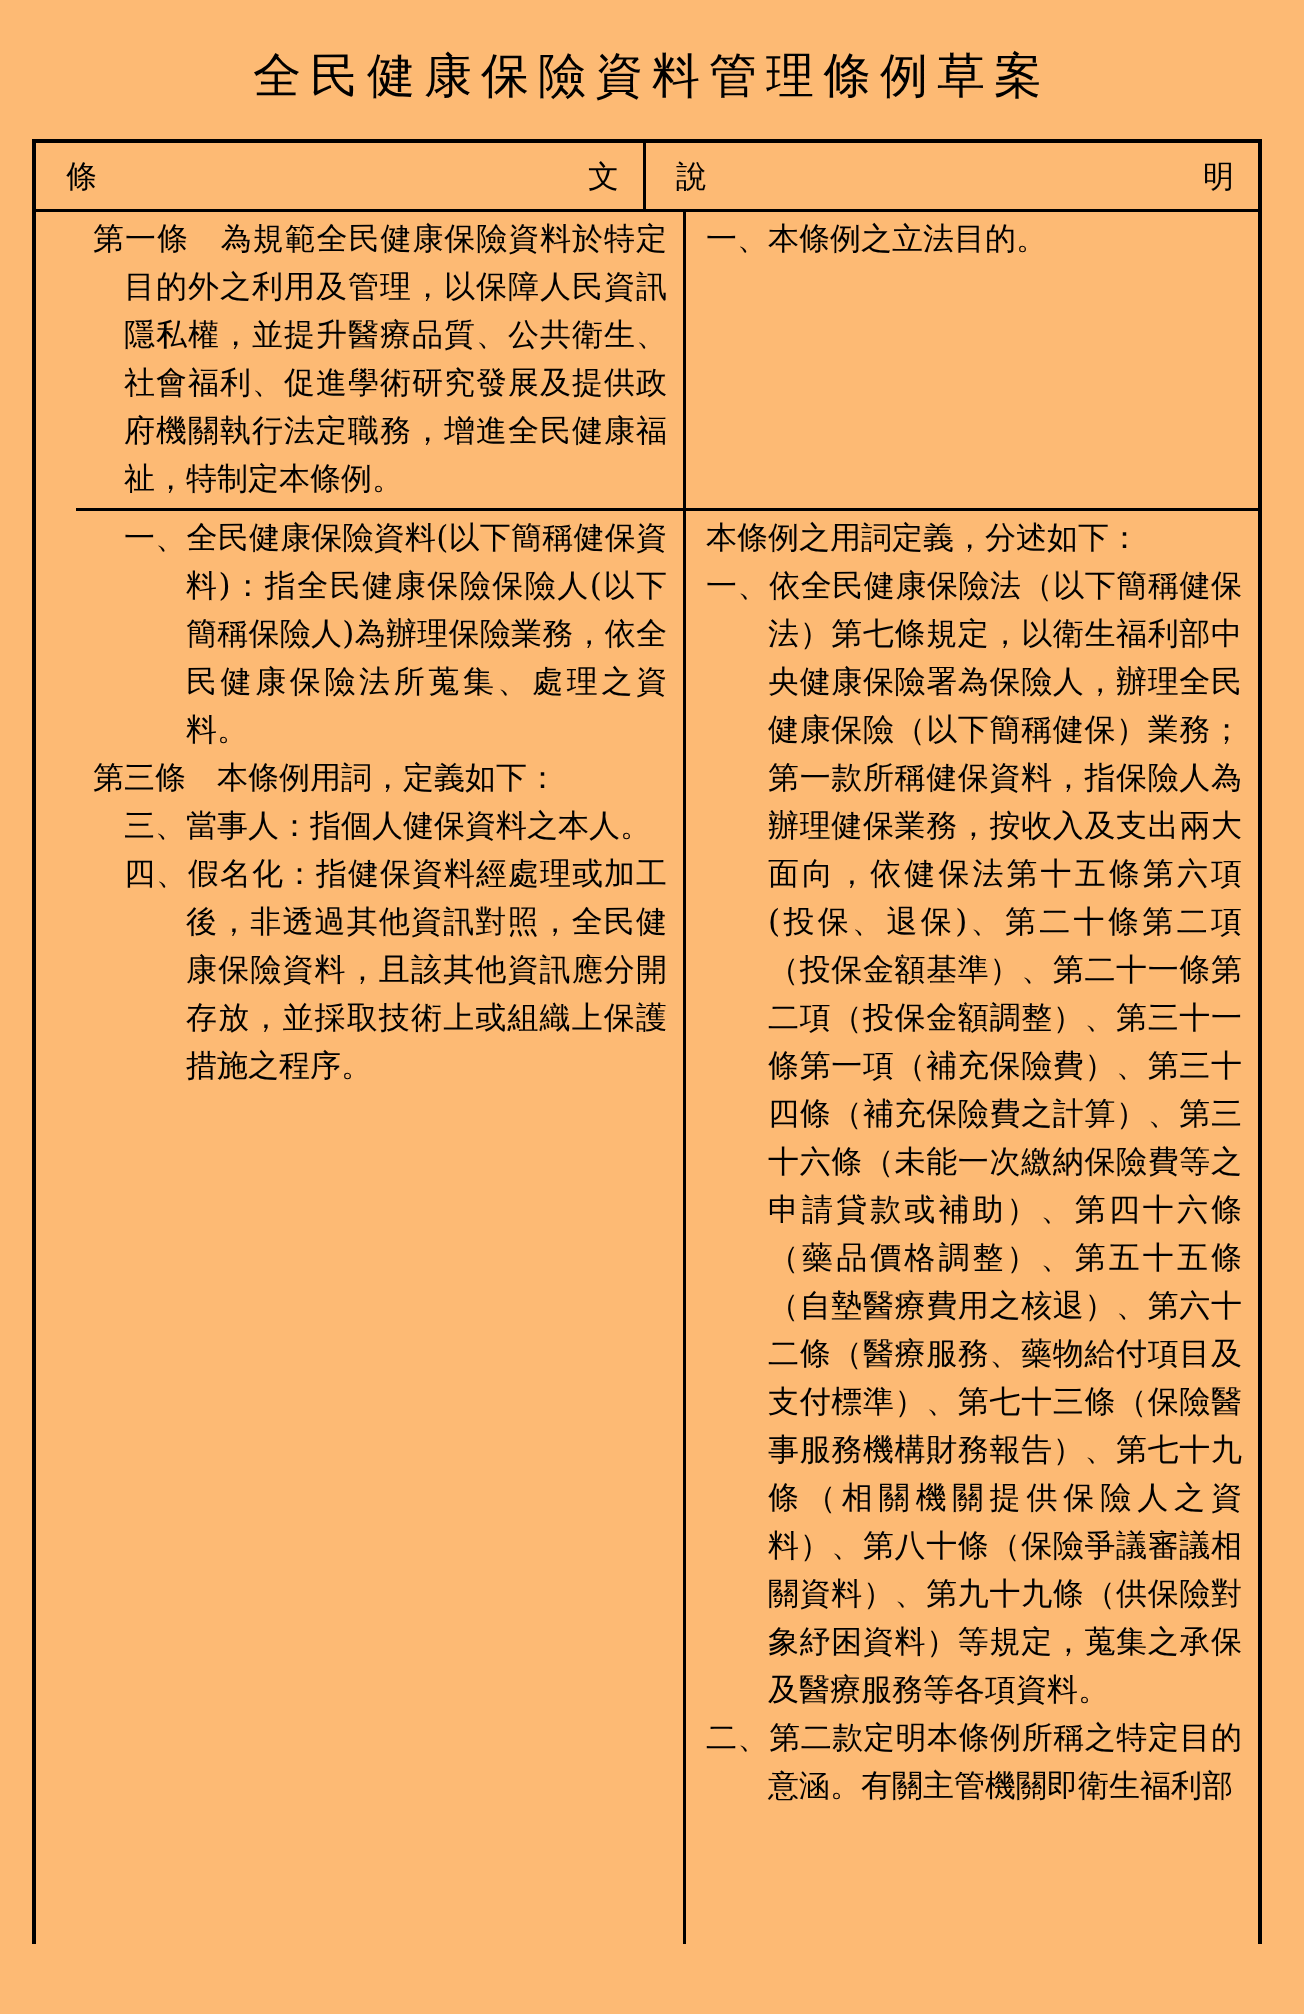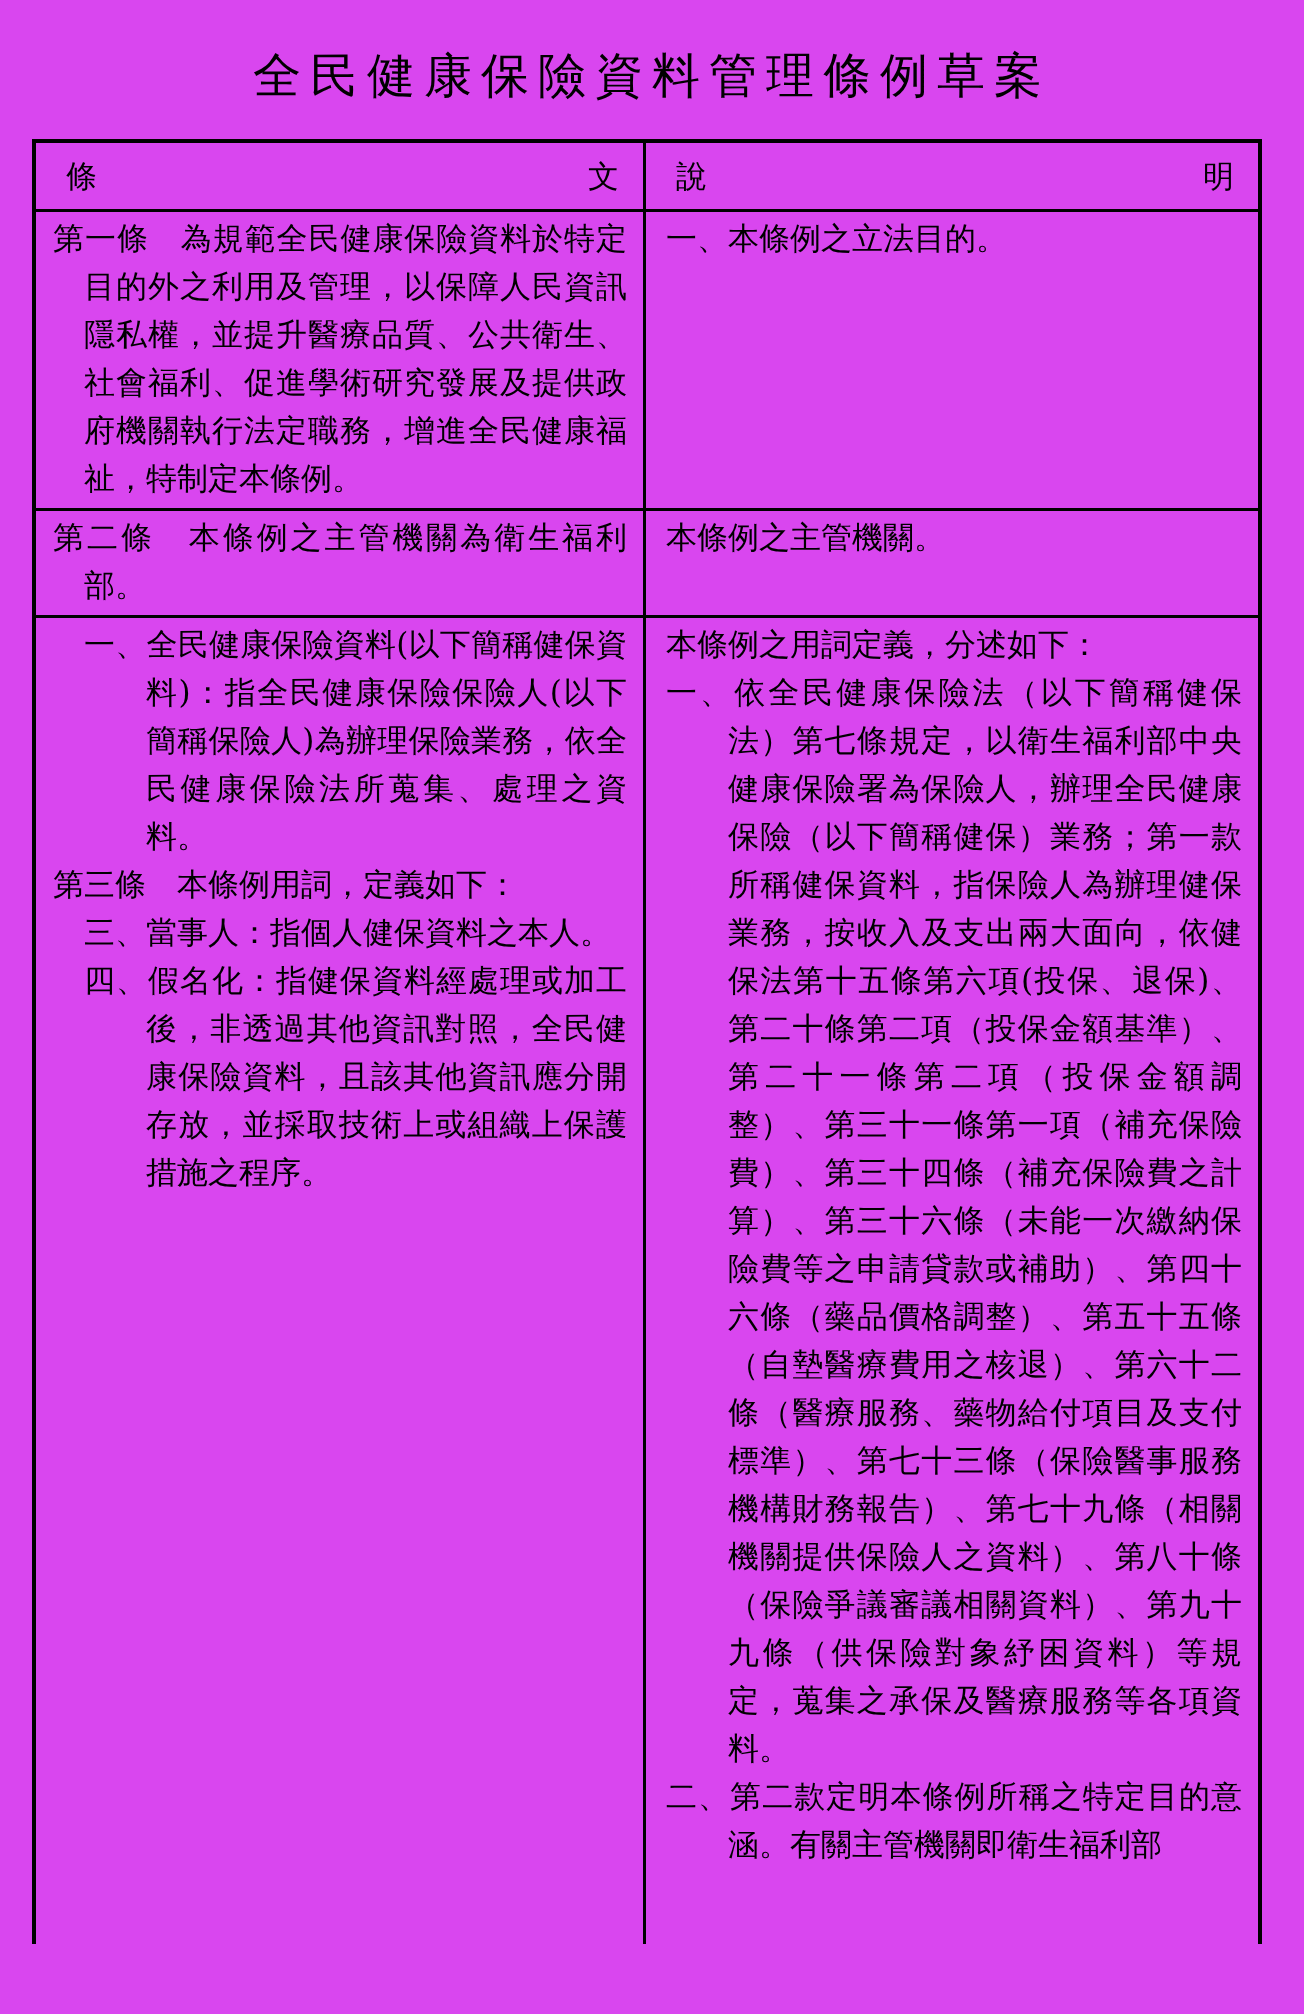--- a/index.html
+++ b/index.html
@@ -7,21 +7,21 @@
     margin: 0; padding: 0;
     background: #ffffff;
     color: #000000;
     font-family: "DejaVu Serif", "Liberation Serif", serif;
   }
   .page {
     position: relative;
     width: 1304px;
     height: 2014px;
     overflow: hidden;
-    background: #d946ef;
+    background: #fdba74;
     padding-top: 42px;
   }
   .doc-title {
     margin: 0 0 30px 0;
     text-align: center;
     font-size: 48px;
     font-weight: normal;
     letter-spacing: 9px;
     line-height: 1.4;
     white-space: nowrap;
@@ -41,20 +41,21 @@
   .thead {
     display: flex;
     flex: none;
     border-bottom: 3px solid #000;
   }
   .tbody {
     flex: 1;
     display: flex;
     flex-direction: column;
     overflow: hidden;
+    margin-left: 40px;
   }
   .trow {
     display: flex;
     flex: none;
   }
   .trow + .trow { border-top: 3px solid #000; }
   .trow:last-child { flex: 1; }
   .cell {
     padding: 2px 16px 6px 17px;
     overflow: hidden;
@@ -103,28 +104,20 @@
         <div class="trow">
           <div class="cell cell-left">
             <p class="para article">第一條　為規範全民健康保險資料於特定目的外之利用及管理，以保障人民資訊隱私權，並提升醫療品質、公共衛生、社會福利、促進學術研究發展及提供政府機關執行法定職務，增進全民健康福祉，特制定本條例。</p>
           </div>
           <div class="cell cell-right">
             <p class="para item">一、本條例之立法目的。</p>
           </div>
         </div>
         <div class="trow">
           <div class="cell cell-left">
-            <p class="para article">第二條　本條例之主管機關為衛生福利部。</p>
-          </div>
-          <div class="cell cell-right">
-            <p class="para plain">本條例之主管機關。</p>
-          </div>
-        </div>
-        <div class="trow">
-          <div class="cell cell-left">
             <p class="para item-indented">一、全民健康保險資料(以下簡稱健保資料)：指全民健康保險保險人(以下簡稱保險人)為辦理保險業務，依全民健康保險法所蒐集、處理之資料。</p>
             <p class="para article">第三條　本條例用詞，定義如下：</p>
             <p class="para item-indented">三、當事人：指個人健保資料之本人。</p>
             <p class="para item-indented">四、假名化：指健保資料經處理或加工後，非透過其他資訊對照，全民健康保險資料，且該其他資訊應分開存放，並採取技術上或組織上保護措施之程序。</p>
           </div>
           <div class="cell cell-right">
             <p class="para plain">本條例之用詞定義，分述如下：</p>
             <p class="para item">一、依全民健康保險法（以下簡稱健保法）第七條規定，以衛生福利部中央健康保險署為保險人，辦理全民健康保險（以下簡稱健保）業務；第一款所稱健保資料，指保險人為辦理健保業務，按收入及支出兩大面向，依健保法第十五條第六項(投保、退保)、第二十條第二項（投保金額基準）、第二十一條第二項（投保金額調整）、第三十一條第一項（補充保險費）、第三十四條（補充保險費之計算）、第三十六條（未能一次繳納保險費等之申請貸款或補助）、第四十六條（藥品價格調整）、第五十五條（自墊醫療費用之核退）、第六十二條（醫療服務、藥物給付項目及支付標準）、第七十三條（保險醫事服務機構財務報告）、第七十九條（相關機關提供保險人之資料）、第八十條（保險爭議審議相關資料）、第九十九條（供保險對象紓困資料）等規定，蒐集之承保及醫療服務等各項資料。</p>
             <p class="para item">二、第二款定明本條例所稱之特定目的意涵。有關主管機關即衛生福利部</p>
           </div>

